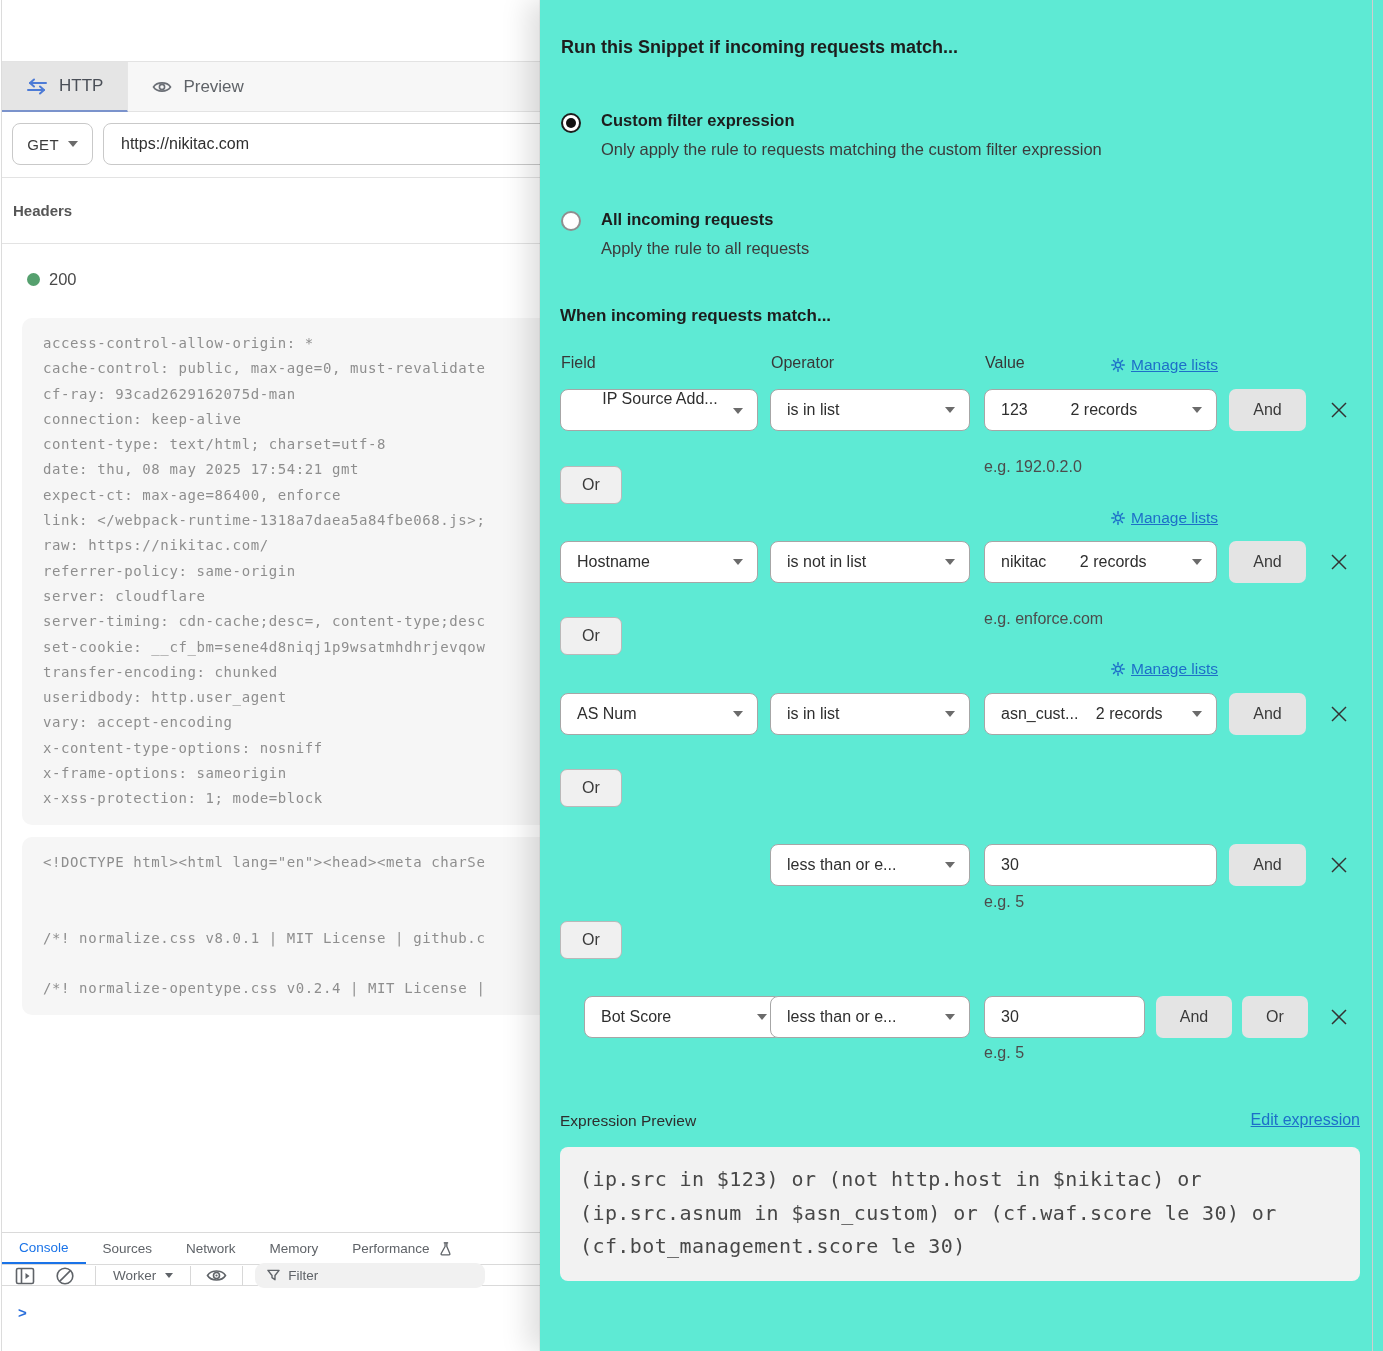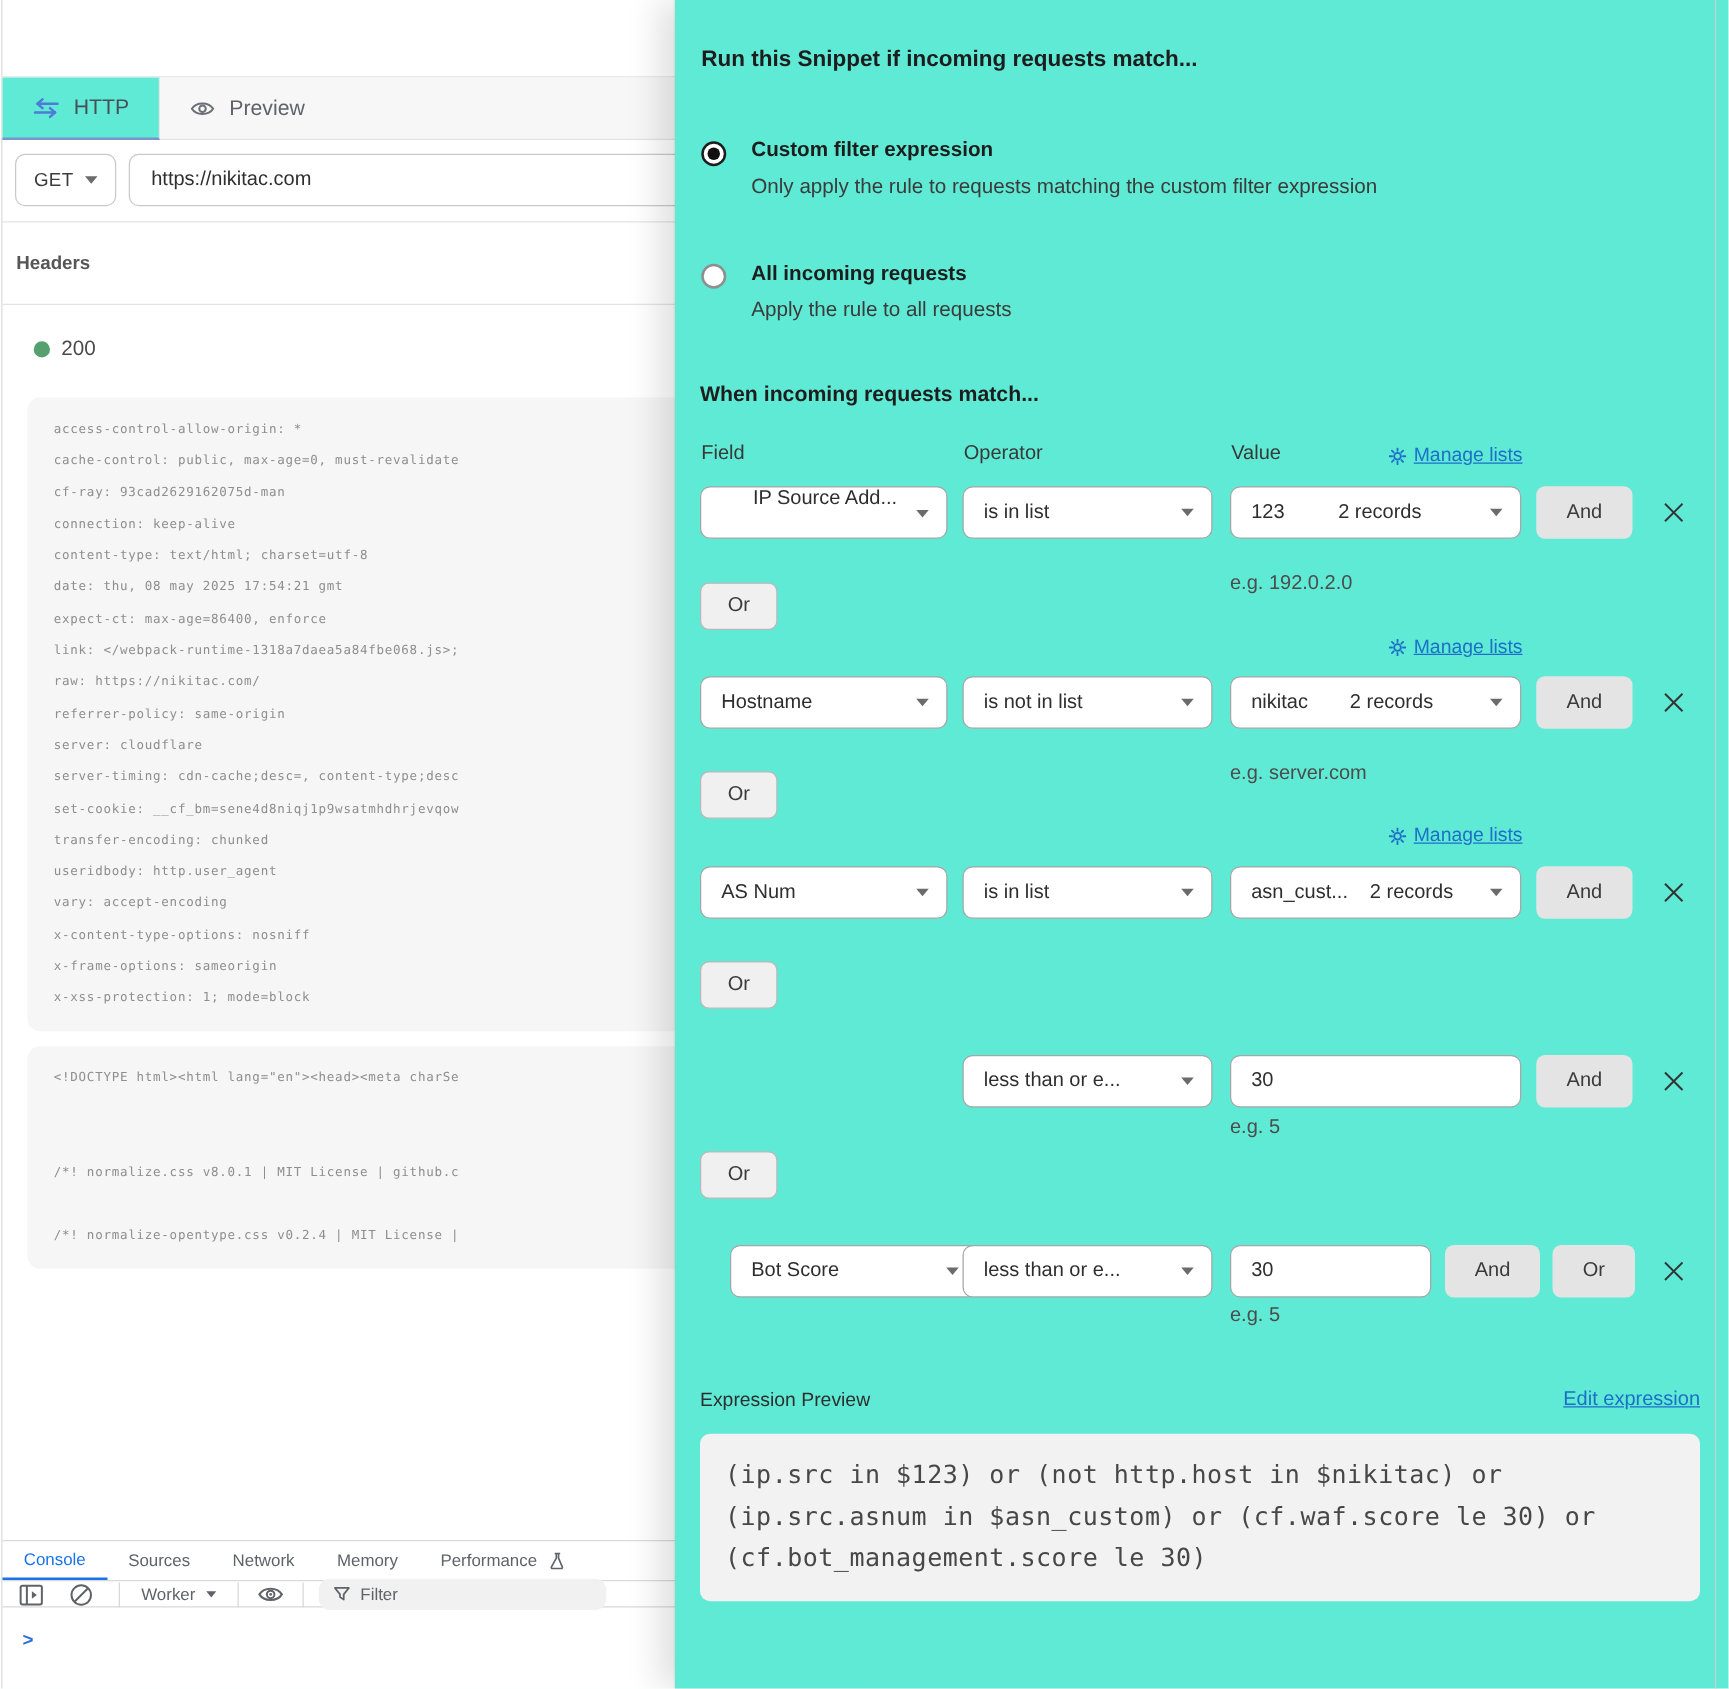--- a/index.html
+++ b/index.html
@@ -9,34 +9,34 @@
     font-family:"Liberation Sans", sans-serif; color:#1f1f1f; background:#fff;
   }
 
   
   .left-panel { position:absolute; left:0; top:0; width:700px; height:1351px; background:#fff; }
   .left-edge { position:absolute; left:1px; top:0; width:1px; height:1351px; background:#dcdcdc; }
   .hline { position:absolute; left:2px; height:1px; background:#e3e3e3; width:698px; }
 
   .tabbar { position:absolute; left:2px; top:62px; width:698px; height:50px; background:#f7f7f7; border-bottom:1px solid #e3e3e3; display:flex; }
   .tab { display:flex; align-items:center; gap:11px; padding:0 24px; font-size:17px; color:#5f6368; height:50px; }
-  .tab.active { background:#5eead4; border-right:1px solid #e6e6e6; border-bottom:2px solid #7b93cc; color:#4a4f57; }
+  .tab.active { background:#e5e5e5; border-right:1px solid #e6e6e6; border-bottom:2px solid #7b93cc; color:#4a4f57; }
 
   .method-btn { position:absolute; left:12px; top:123px; width:81px; height:42px; border:1px solid #c9c9c9; border-radius:8px; background:#fff;
     display:flex; align-items:center; justify-content:center; gap:9px; font-size:15px; color:#3c3c3c; letter-spacing:.3px; }
   .url-box { position:absolute; left:103px; top:123px; width:600px; height:42px; border:1px solid #c9c9c9; border-radius:8px; background:#fff;
     display:flex; align-items:center; padding-left:17px; font-size:16px; color:#2f2f2f; }
 
   .headers-label { position:absolute; left:13px; top:202px; font-size:15px; font-weight:bold; color:#565656; }
 
   .status-row { position:absolute; left:27px; top:270px; display:flex; align-items:center; gap:9px; font-size:16.5px; color:#4a4a4a; }
   .dot { width:13px; height:13px; border-radius:50%; background:#55a06e; }
 
   .code-block { position:absolute; left:22px; width:680px; background:#f6f6f6; border-radius:10px; padding:13px 21px;
-    font-family:"DejaVu Sans Mono", monospace; font-size:10px; letter-spacing:.6px; color:#8e8e8e; }
+    font-family:"DejaVu Sans Mono", monospace; font-size:14px; letter-spacing:.6px; color:#8e8e8e; }
   .code-line { height:25.3px; line-height:25.3px; white-space:pre; overflow:hidden; }
   .headers-block { top:318px; }
   .body-block { top:837px; }
 
   
   .dt-tabs { position:absolute; left:2px; top:1232px; width:698px; height:33px; border-top:1px solid #dadada; border-bottom:1px solid #dadada;
     display:flex; align-items:stretch; font-size:13.5px; color:#5f6368; }
   .dt-tab { display:flex; align-items:center; padding:0 17px; }
   .dt-tab.active { color:#1a73e8; border-bottom:2px solid #1a73e8; }
   .dt-toolbar { position:absolute; left:2px; top:1266px; width:698px; height:20px; border-bottom:1px solid #dadada;
@@ -318,21 +318,21 @@
       <span class="val-records">2 records</span>
       <span class="caret"></span>
     </div>
     <button class="btn-and" style="top:541px;">And</button>
     <span class="xbtn" style="top:552px;">
       <svg width="20" height="20" viewBox="0 0 20 20" stroke="#333" stroke-width="1.5">
           <line x1="3" y1="3" x2="17" y2="17"></line>
           <line x1="17" y1="3" x2="3" y2="17"></line>
         </svg>
     </span>
-    <div class="hint" style="top:610px;">e.g. server.com</div>
+    <div class="hint" style="top:610px;">e.g. enforce.com</div>
     <button class="btn-or" style="top:617px;">Or</button>
 
     <div class="mlists" style="top:660px;">
       <span>
         <svg width="14" height="14" viewBox="0 0 16 16" stroke="#1d6fc8" stroke-width="1.7" fill="none" stroke-linecap="round">
           <circle cx="8" cy="8" r="3.1"></circle>
           <line x1="8" y1="0.8" x2="8" y2="3"></line>
             <line x1="8" y1="13" x2="8" y2="15.2"></line>
           <line x1="0.8" y1="8" x2="3" y2="8"></line>
             <line x1="13" y1="8" x2="15.2" y2="8"></line>

